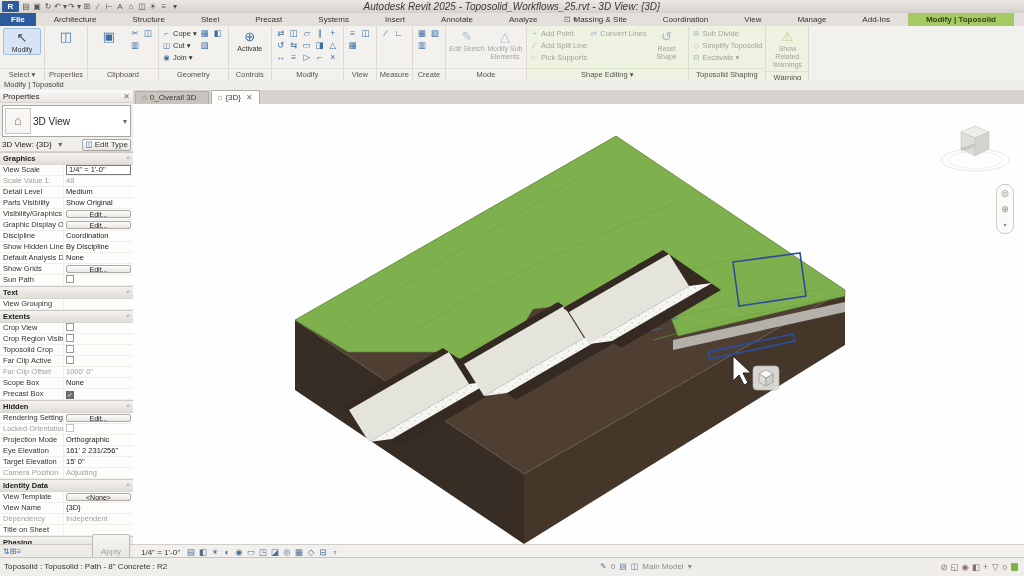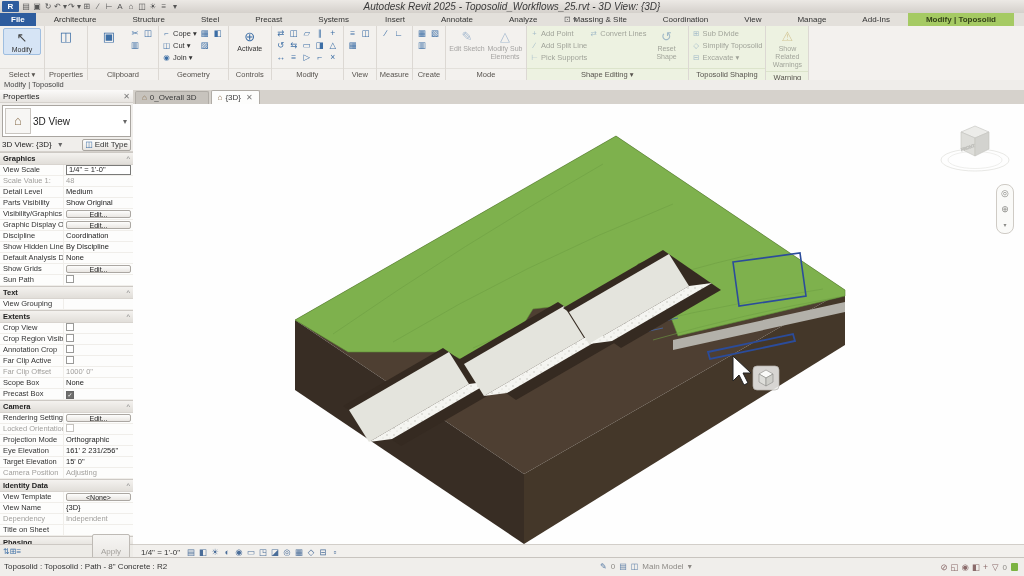--- a/index.html
+++ b/index.html
@@ -469,21 +469,21 @@
             <span class="plab">Crop View</span>
             <span class="pval"></span>
           </div>
 
           <div class="prow" data-kind="check-off">
             <span class="plab">Crop Region Visible</span>
             <span class="pval"></span>
           </div>
 
           <div class="prow" data-kind="check-off">
-            <span class="plab">Annotation Crop</span>
+            <span class="plab">Toposolid Crop</span>
             <span class="pval"></span>
           </div>
 
           <div class="prow" data-kind="check-off">
             <span class="plab">Far Clip Active</span>
             <span class="pval"></span>
           </div>
 
           <div class="prow" data-kind="gray">
             <span class="plab">Far Clip Offset</span>
@@ -497,21 +497,21 @@
 
           <div class="prow" data-kind="check-on">
             <span class="plab">Precast Box</span>
             <span class="pval"></span>
           </div>
         </div>
     </div>
 
     <div>
       <div class="psec-h">
-        <span>Camera</span>
+        <span>Hidden</span>
         <span class="col">^</span>
       </div>
       <div>
 
           <div class="prow" data-kind="button">
             <span class="plab">Rendering Settings</span>
             <span class="pval">Edit...</span>
           </div>
 
           <div class="prow" data-kind="check-gray">

